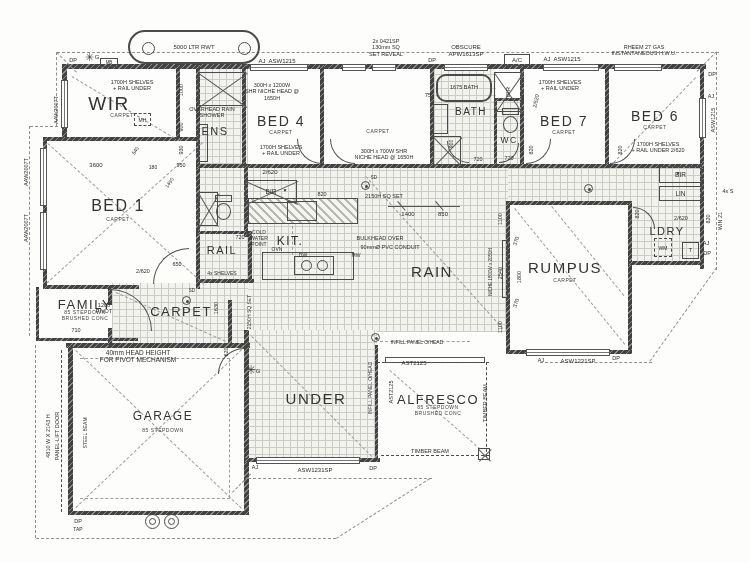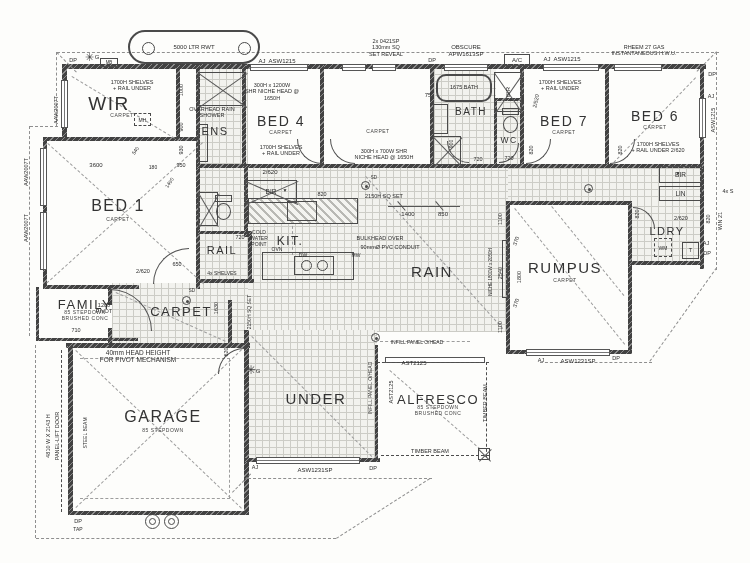--- a/index.html
+++ b/index.html
@@ -244,21 +244,21 @@
     <div class="lbl room-name" style="font-size: 11px; left: 667px; top: 231px; transform: translate(-50%, -50%);">LDRY</div>
     <div class="lbl room-name" style="font-size: 12px; left: 290px; top: 242px; transform: translate(-50%, -50%);">KIT.</div>
     <div class="lbl room-name" style="font-size: 15px; left: 432px; top: 272px; transform: translate(-50%, -50%);">RAIN</div>
     <div class="lbl room-name" style="font-size: 15px; left: 565px; top: 268px; transform: translate(-50%, -50%);">RUMPUS</div>
     <div class="lbl room-sub" style="font-size: 5px; left: 565px; top: 280.75px; transform: translate(-50%, -50%);">CARPET</div>
     <div class="lbl room-name" style="font-size: 13px; left: 181px; top: 312px; transform: translate(-50%, -50%);">CARPET</div>
     <div class="lbl room-name" style="font-size: 13px; left: 85px; top: 305px; transform: translate(-50%, -50%);">FAMILY</div>
     <div class="lbl room-sub" style="font-size: 5px; left: 85px; top: 316.05px; transform: translate(-50%, -50%);">85 STEPDOWN
 BRUSHED CONC</div>
     <div class="lbl room-name" style="font-size: 15px; left: 316px; top: 399px; transform: translate(-50%, -50%);">UNDER</div>
-    <div class="lbl room-name" style="font-size: 16px; left: 163px; top: 417px; transform: translate(-50%, -50%);">GARAGE</div>
+    <div class="lbl room-name" style="font-size: 12px; left: 163px; top: 417px; transform: translate(-50%, -50%);">GARAGE</div>
     <div class="lbl room-sub" style="font-size: 5px; left: 163px; top: 430.6px; transform: translate(-50%, -50%);">85 STEPDOWN</div>
     <div class="lbl room-name" style="font-size: 13px; left: 438px; top: 400px; transform: translate(-50%, -50%);">ALFRESCO</div>
     <div class="lbl room-sub" style="font-size: 5px; left: 438px; top: 411.05px; transform: translate(-50%, -50%);">85 STEPDOWN
 BRUSHED CONC</div>
     <div class="lbl" style="font-size: 5.5px; left: 73px; top: 60px; transform: translate(-50%, -50%);">DP</div>
     <div class="lbl" style="font-size: 6px; left: 97px; top: 57px; transform: translate(-50%, -50%);">G</div>
     <div class="lbl" style="font-size: 6px; left: 277px; top: 61px; transform: translate(-50%, -50%);">AJ  ASW1215</div>
     <div class="lbl" style="font-size: 5.5px; left: 386px; top: 47px; transform: translate(-50%, -50%);">2x 0421SP
 130mm SQ
 SET REVEAL</div>

